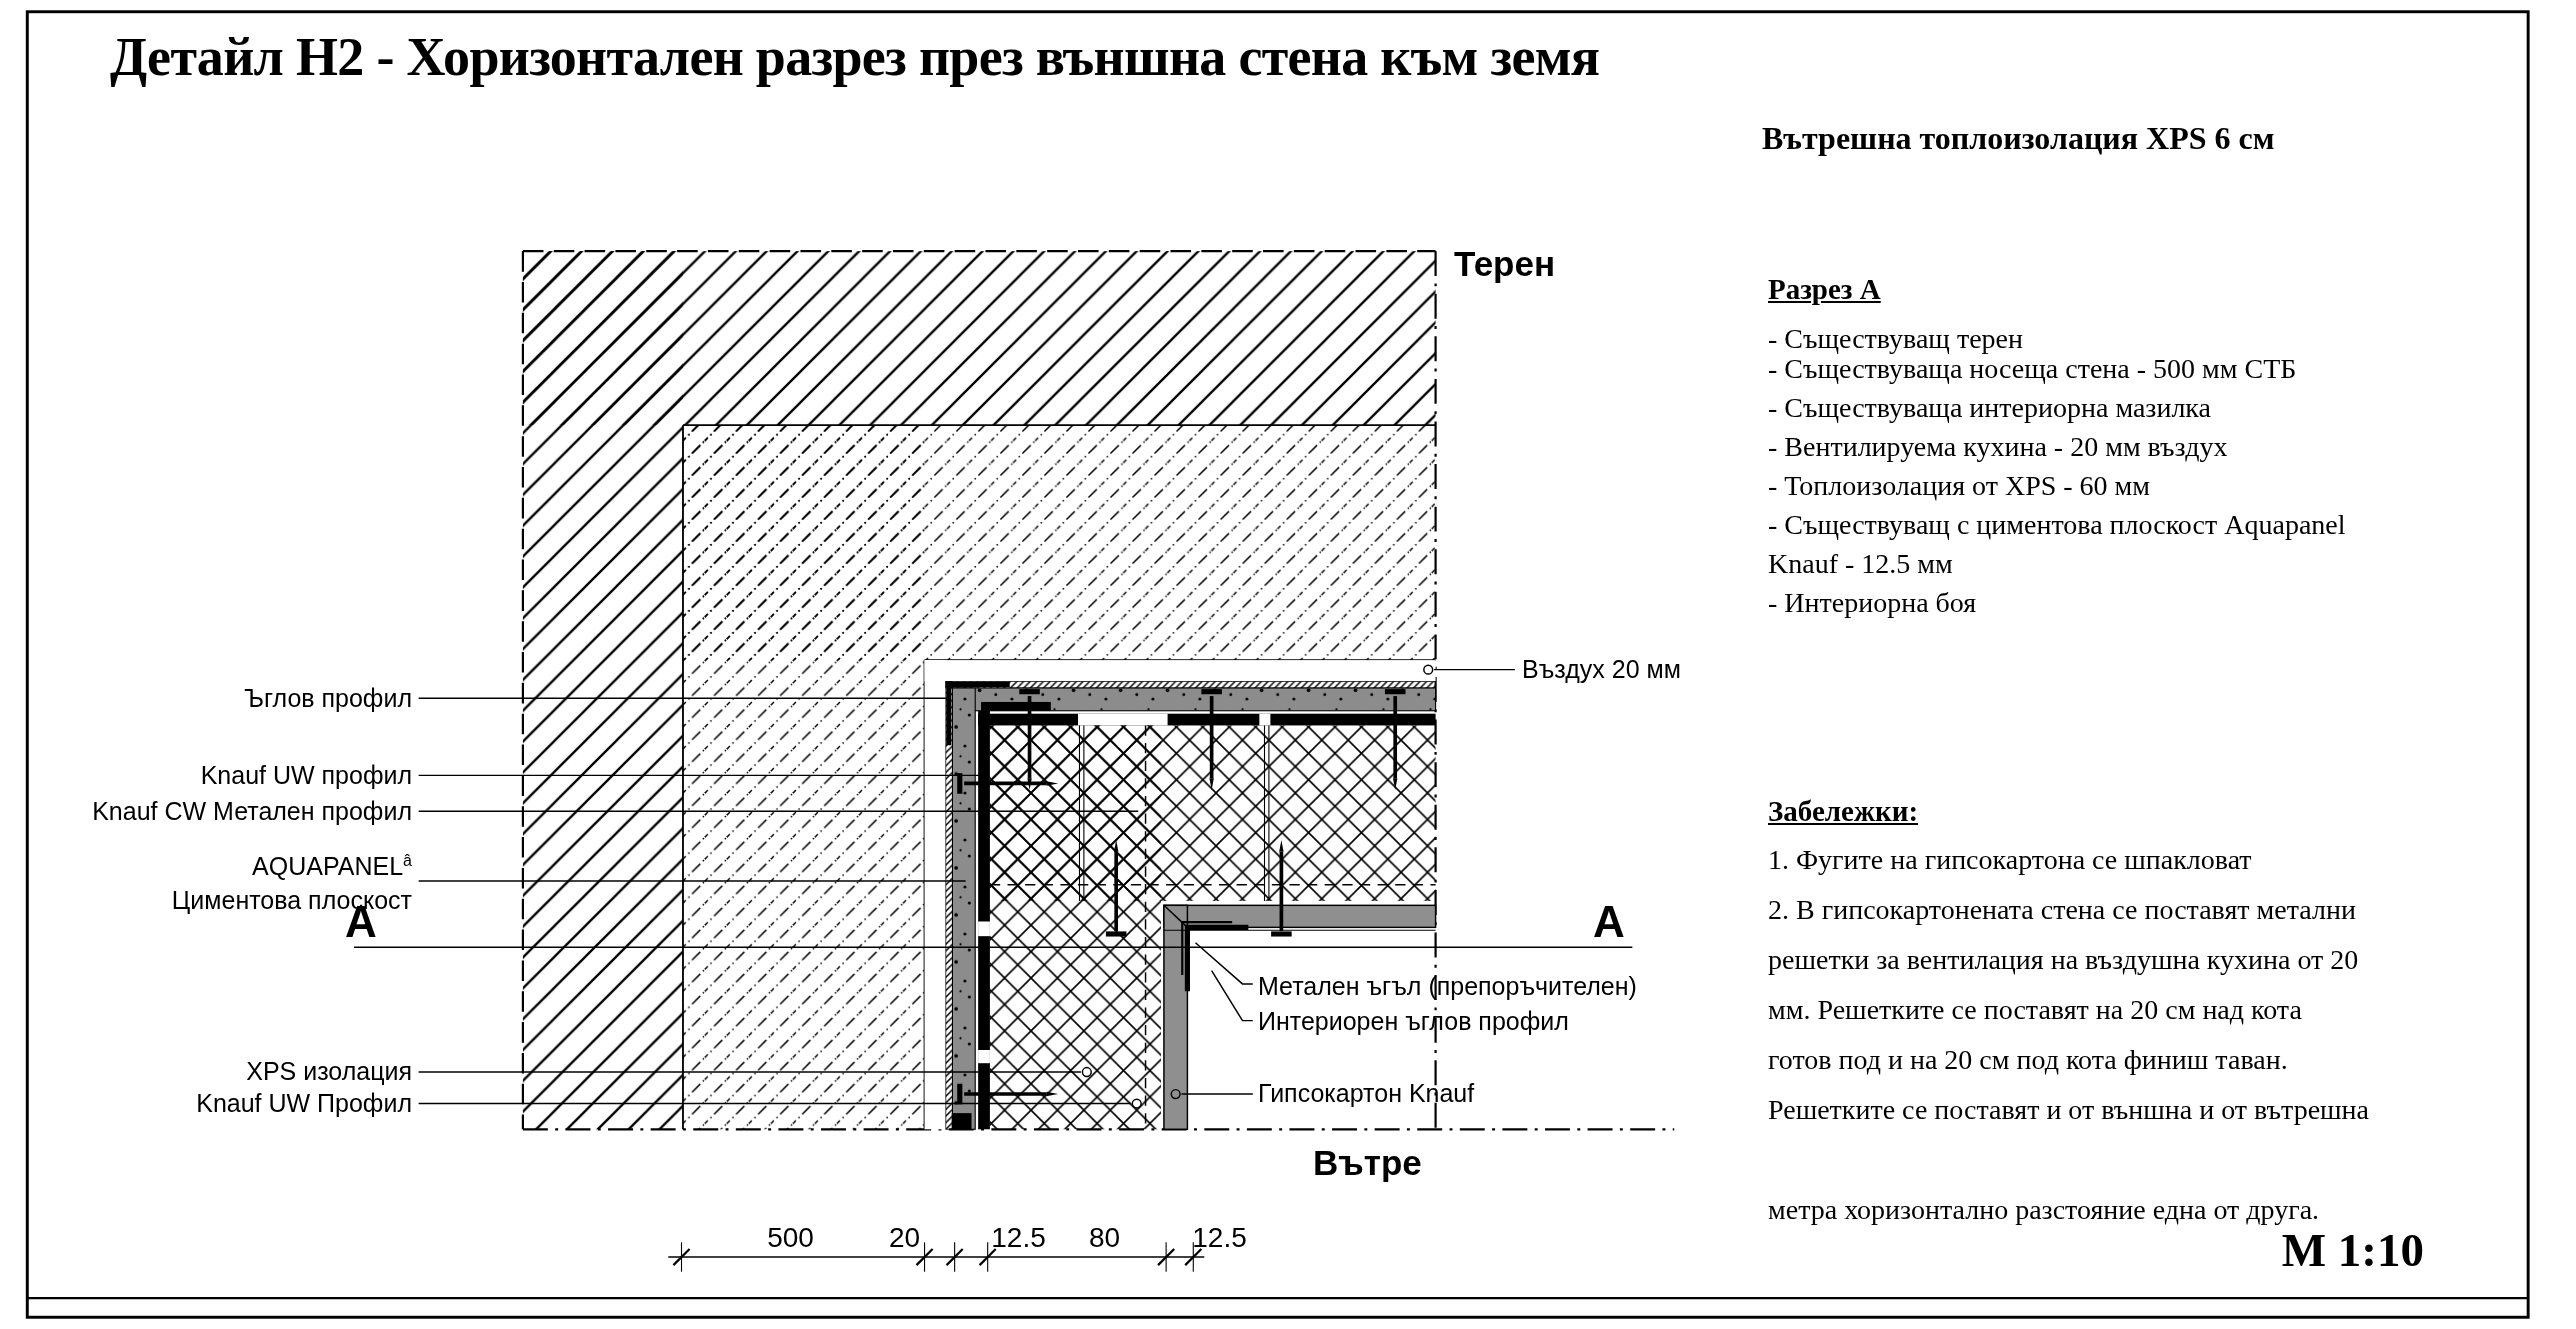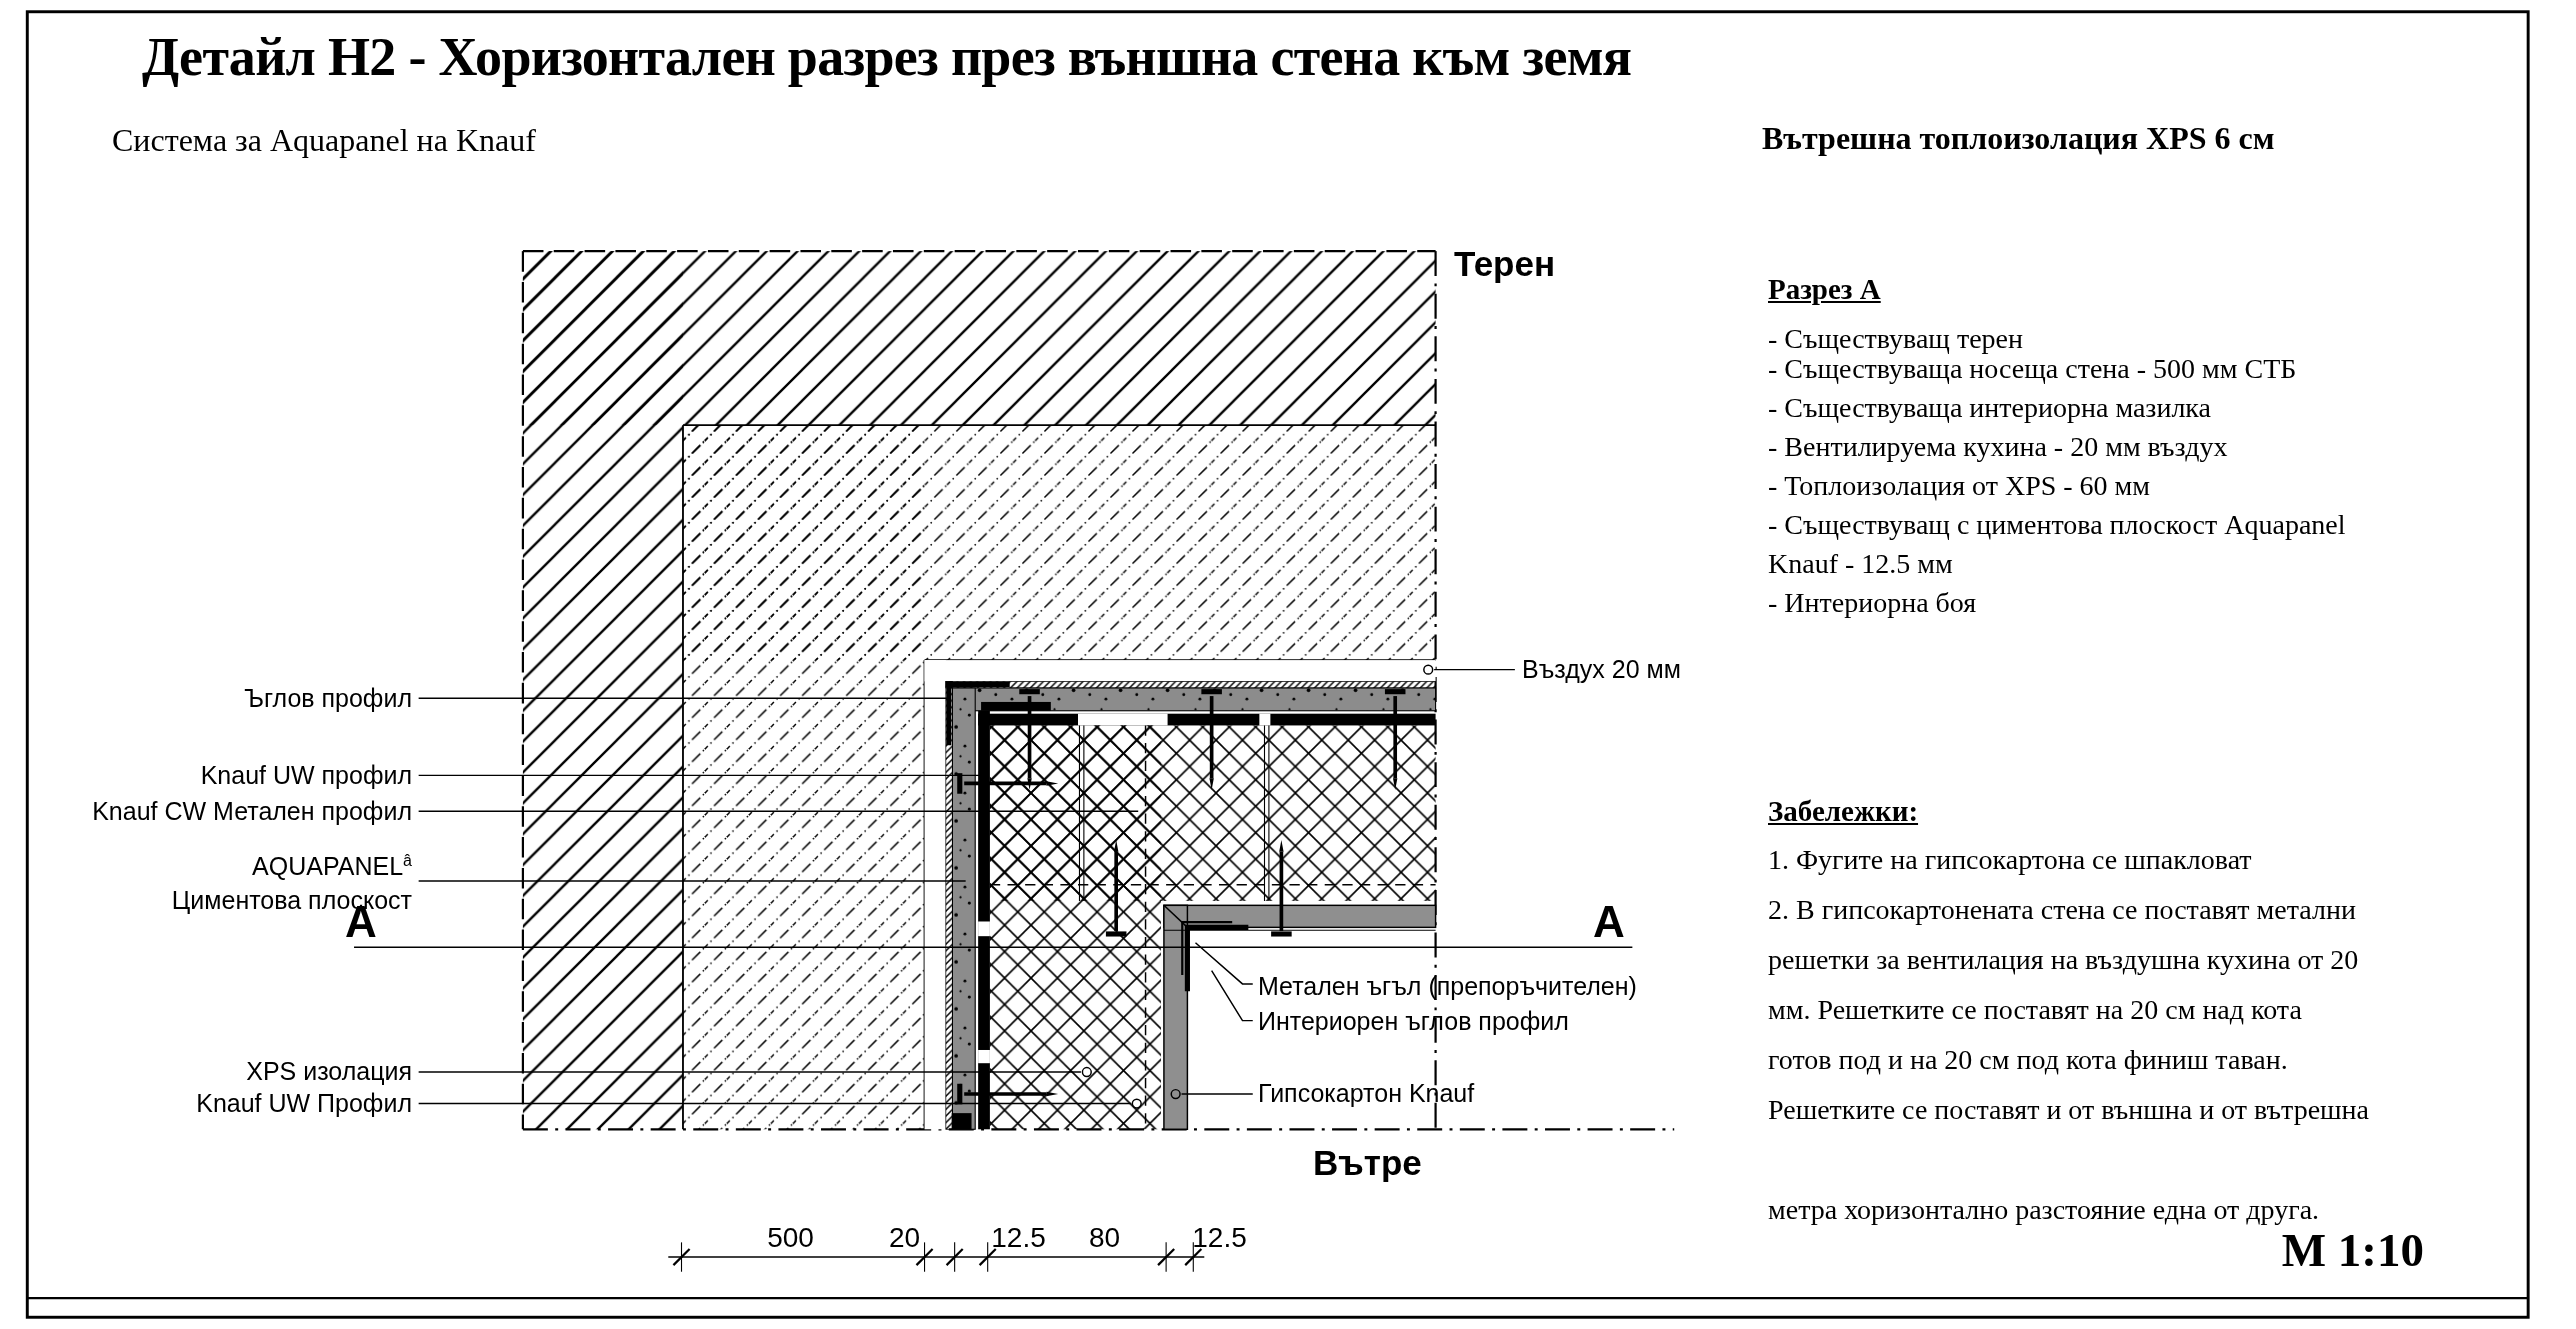--- a/index.html
+++ b/index.html
@@ -200,22 +200,21 @@
         <line x1="917" y1="1723" x2="939" y2="1701"></line>
           <line x1="1248" y1="1723" x2="1270" y2="1701"></line>
         <line x1="1289" y1="1723" x2="1311" y2="1701"></line>
           <line x1="1334" y1="1723" x2="1356" y2="1701"></line>
         <line x1="1577" y1="1723" x2="1599" y2="1701"></line>
           <line x1="1614" y1="1723" x2="1636" y2="1701"></line>
       </g>
     </g>
   </svg>
 
-  <div class="abs serif b title" style="left:110px;top:26.4px;margin-left:32px;">Детайл Н2 - Хоризонтален разрез през външна стена към земя</div>
-  <div class="abs serif subtitle" style="left:112px;top:122px;">Система за Aquapanel на Knauf</div>
+  <div class="abs serif b title" style="left:110px;top:26.4px;">Детайл Н2 - Хоризонтален разрез през външна стена към земя</div>
   <div class="abs serif b hdr-right" style="left:1762px;top:120px;">Вътрешна топлоизолация XPS 6 см</div>
 
   <div class="abs serif b u list-hd" style="left:1768px;top:273px;">Разрез А</div>
   <div class="abs serif list" style="left:1768px;top:323px;">- Съществуващ терен</div>
   <div class="abs serif list" style="left:1768px;top:353px;">- Съществуваща носеща стена - 500 мм СТБ</div>
   <div class="abs serif list" style="left:1768px;top:392px;">- Съществуваща интериорна мазилка</div>
   <div class="abs serif list" style="left:1768px;top:431px;">- Вентилируема кухина - 20 мм въздух</div>
   <div class="abs serif list" style="left:1768px;top:470px;">- Топлоизолация от XPS - 60 мм</div>
   <div class="abs serif list" style="left:1768px;top:509px;">- Съществуващ с циментова плоскост Aquapanel</div>
   <div class="abs serif list" style="left:1768px;top:548px;">Knauf  - 12.5 мм</div>

